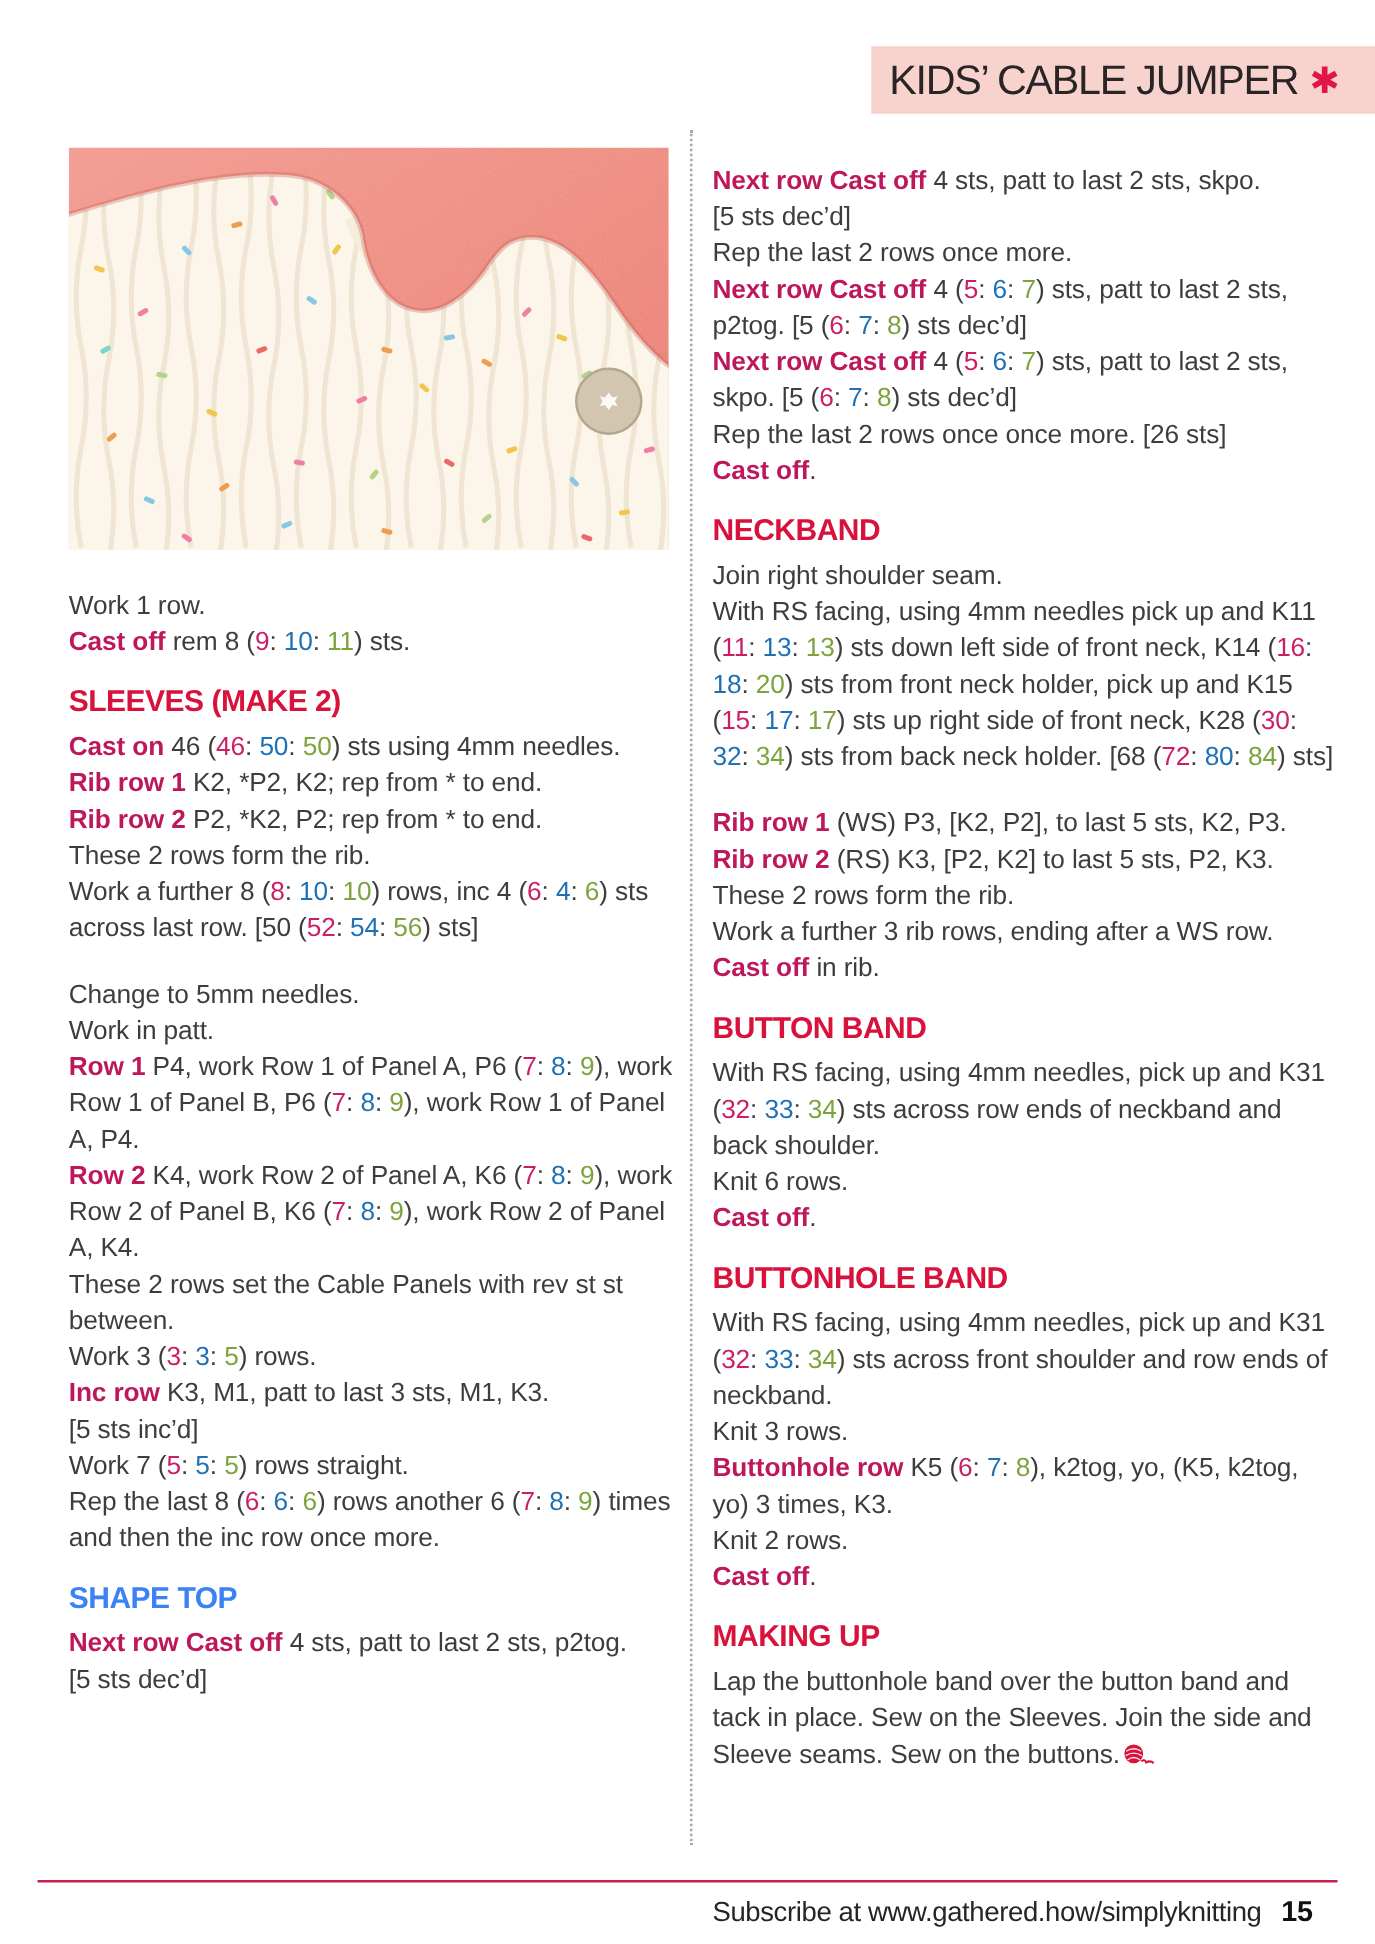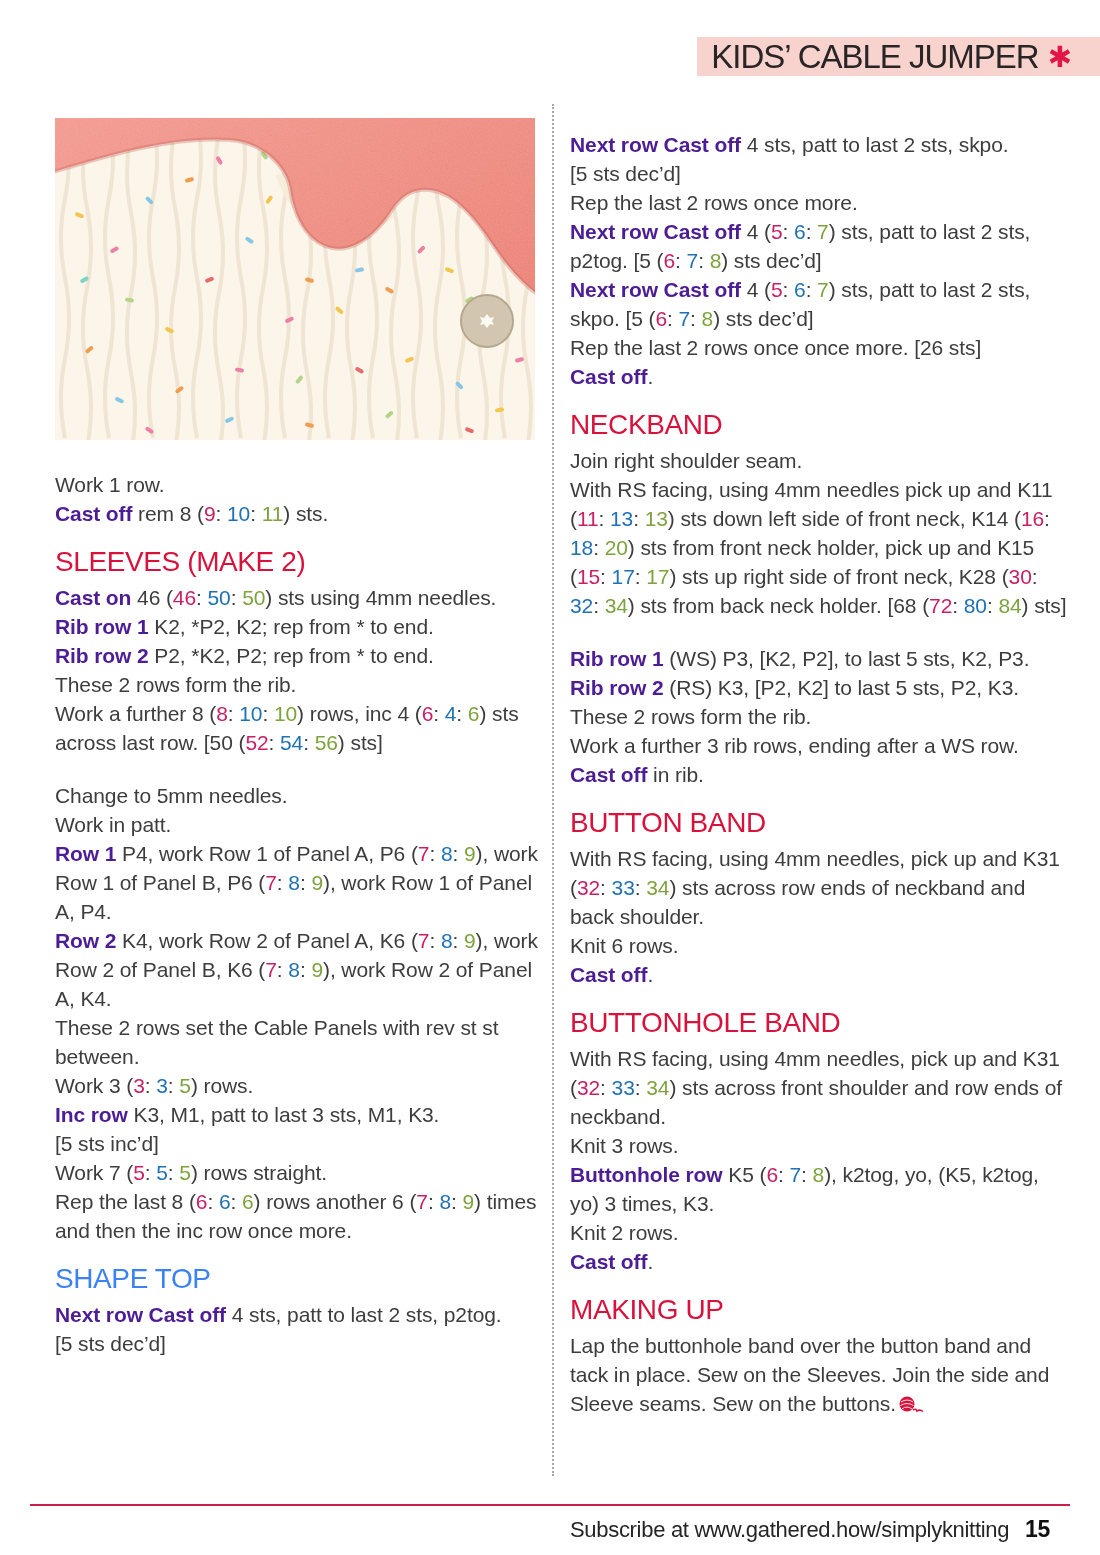--- a/index.html
+++ b/index.html
@@ -1,39 +1,39 @@
 <!DOCTYPE html>
 <html><head>
 <meta charset="utf-8">
 <style>
   *{margin:0;padding:0;box-sizing:border-box}
   html,body{width:1100px;height:1555px}
   body{position:relative;background:#ffffff;font-family:"Liberation Sans",sans-serif;overflow:hidden}
 
-  .header-band{position:absolute;left:697px;top:37px;width:403px;height:39px;background:#f8d3ce;
+  .header-band{position:absolute;left:697px;top:37px;width:403px;height:54px;background:#f8d3ce;
     display:flex;align-items:center;justify-content:flex-end;padding-right:28px;gap:9px}
   .header-title{font-size:33px;color:#292425;letter-spacing:-1px;white-space:nowrap}
   .header-flower{font-size:29px;color:#e21549;line-height:1;transform:translateY(1px)}
 
   .photo{position:absolute;left:55px;top:118px;width:480px;height:322px}
 
   .divider{position:absolute;left:552px;top:104px;height:1372px;width:0;border-left:2px dotted #a8a8a8}
 
   .col{position:absolute}
   .col-left{left:55px;top:470px;width:484px}
   .col-right{left:570px;top:130px;width:500px}
 
   .para{font-size:21px;line-height:29px;color:#3d3d3d;letter-spacing:-0.1px}
   .sg-r{color:#3d3d3d}
-  .sg-b{font-weight:700;color:#4c1d95}
+  .sg-b{font-weight:700;color:#be185d}
   .sg-p{color:#cb1e66}
   .sg-bl{color:#1f71b6}
   .sg-g{color:#7ca33c}
   .gap{height:24px}
-  .h{font-weight:400;font-size:28px;line-height:32px;margin:18px 0 5px;letter-spacing:-0.4px}
+  .h{font-weight:700;font-size:24px;line-height:32px;margin:18px 0 5px;letter-spacing:-0.4px}
   .h-red{color:#d9123c}
   .h-black{color:#3b82f6}
 
   .yarn{display:inline-block;vertical-align:-3px;margin-left:2px}
 
   .footer-rule{position:absolute;left:30px;top:1504px;width:1040px;height:2px;background:#c8204a}
   .footer{position:absolute;right:50px;top:1516px;font-size:22px;color:#252525;letter-spacing:-0.3px;white-space:nowrap}
   .footer .pg{font-weight:700;margin-left:10px;font-size:23px;color:#111}
 </style>
 </head>

